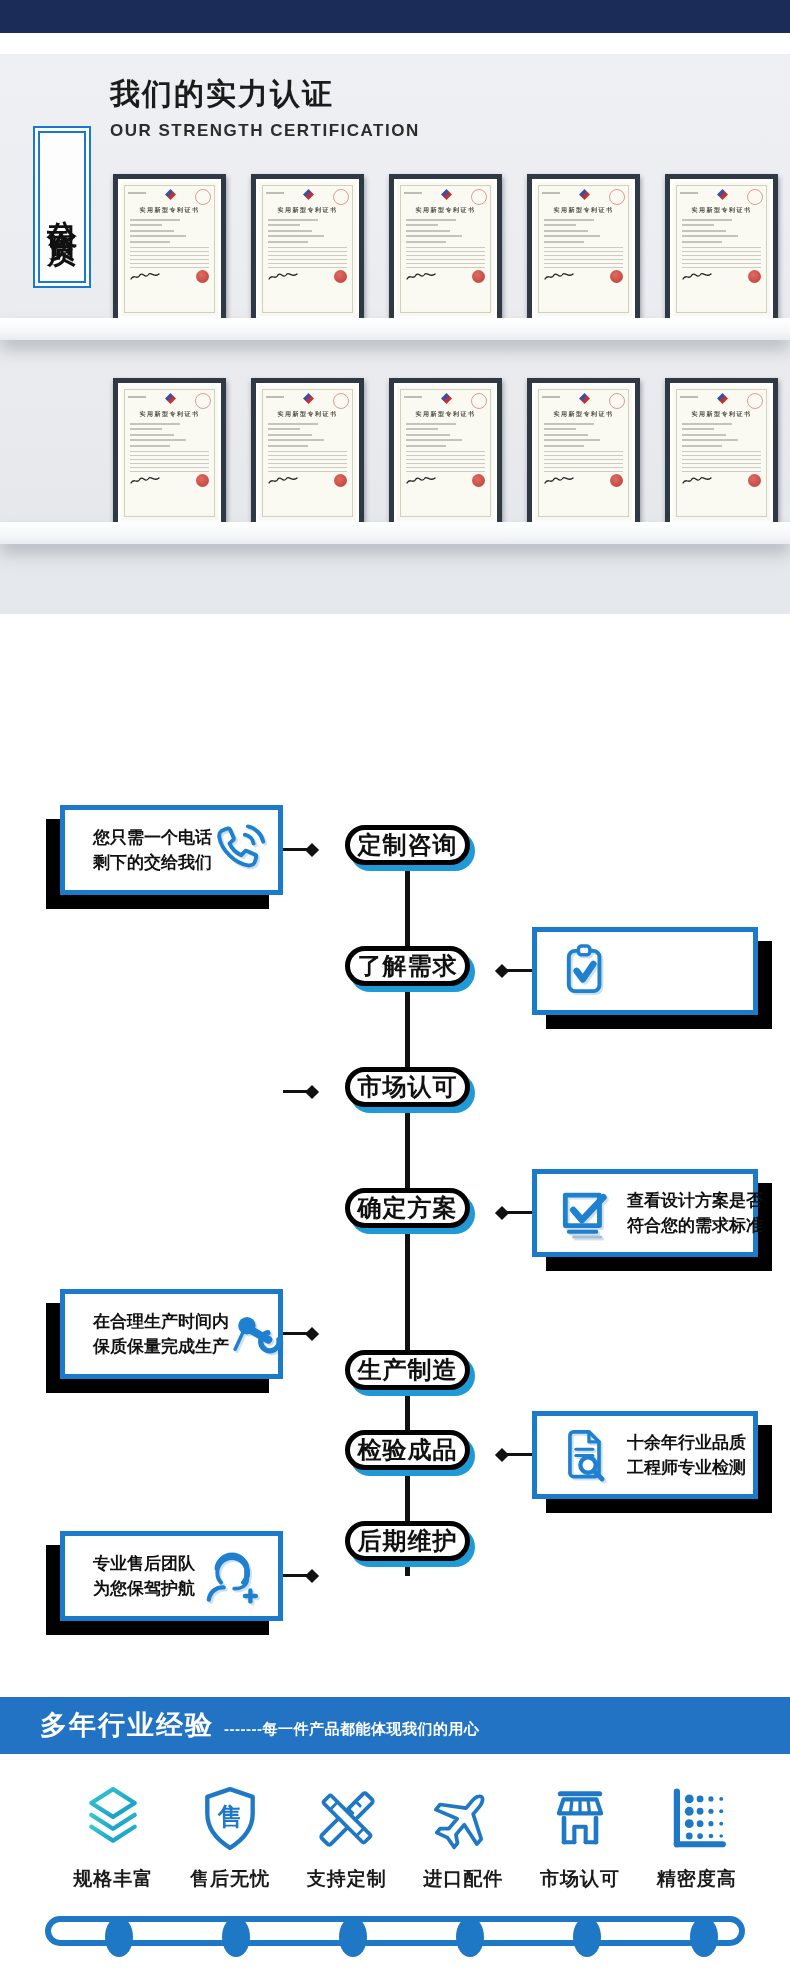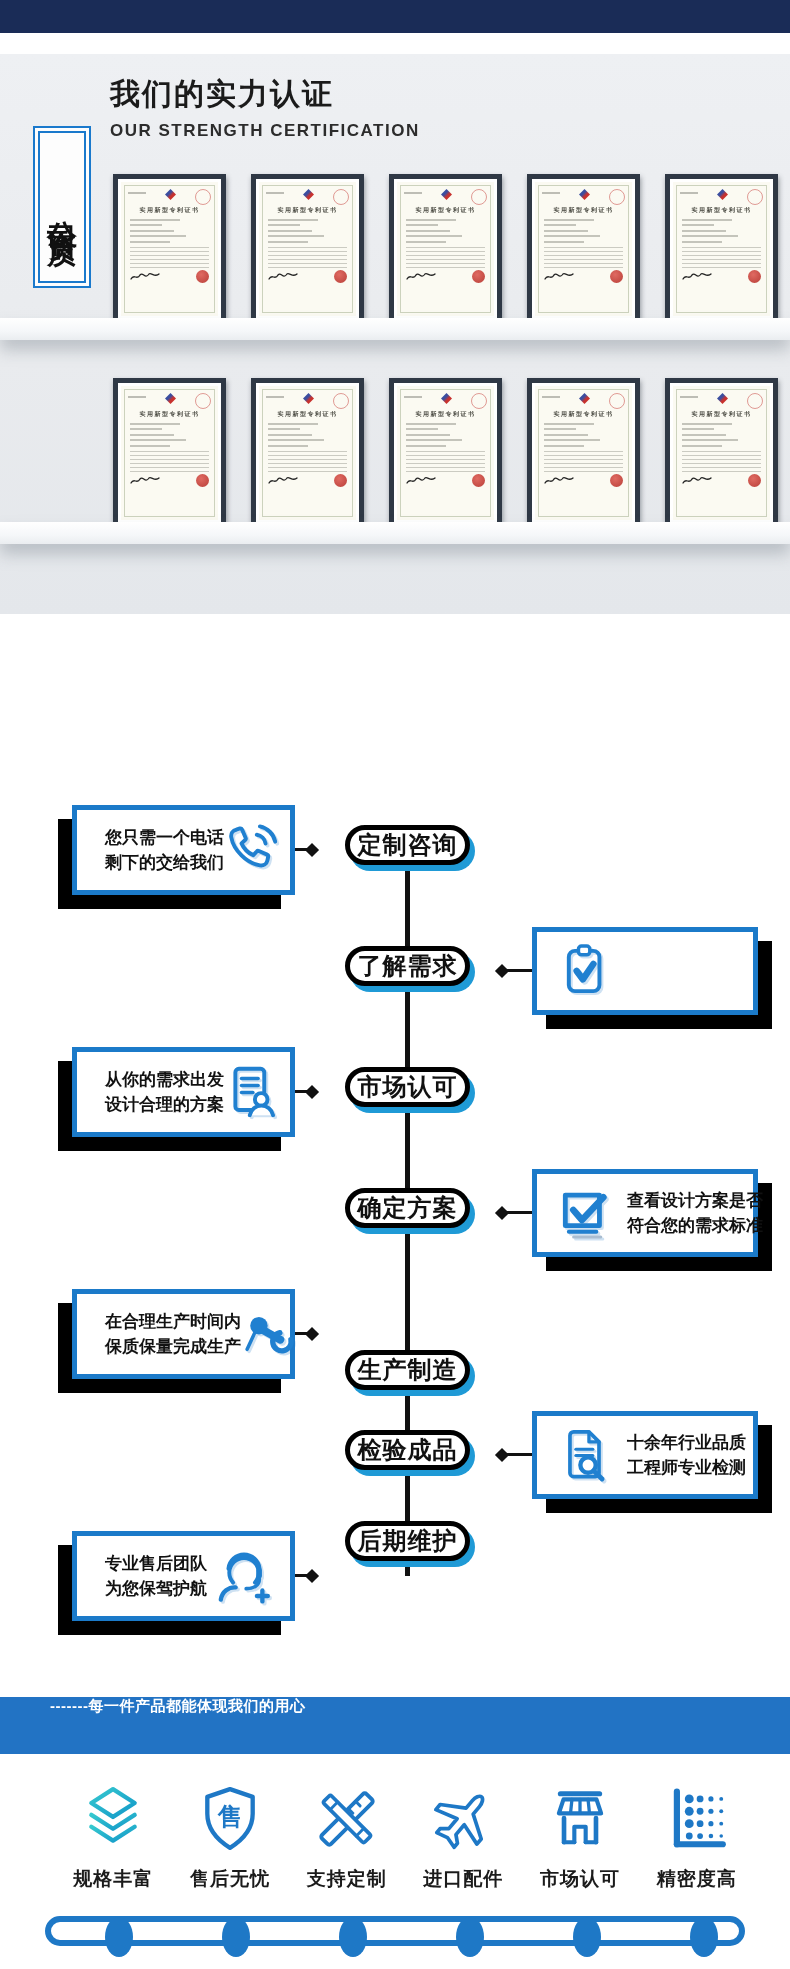--- a/index.html
+++ b/index.html
@@ -51,21 +51,21 @@
   .process-title{position:absolute;left:278px;top:56px;width:247px;height:82px;background:#1e78c6;
     box-shadow:10px 10px 0 #000;display:flex;align-items:center;justify-content:center;
     color:#fff;font-size:42px;font-weight:800;letter-spacing:5px;}
   .v-line{position:absolute;left:405px;top:236px;width:5px;height:726px;background:#111;}
   .capsule{position:absolute;left:345px;width:125px;height:40px;background:#fff;border:5px solid #000;
     border-radius:24px;box-shadow:5px 6px 0 #1f9ad6;display:flex;align-items:center;justify-content:center;
     box-sizing:border-box;z-index:2;}
   .capsule span{font-size:24px;font-weight:800;color:#111;letter-spacing:1px;white-space:nowrap;}
   .callout{position:absolute;background:#fff;border:5px solid #1b7ac9;box-sizing:border-box;
     display:flex;align-items:center;z-index:2;}
-  .callout.left{left:72px;width:223px;height:90px;box-shadow:-14px 14px 0 #000;
+  .callout.left{left:60px;width:223px;height:90px;box-shadow:-14px 14px 0 #000;
     justify-content:space-between;padding:0 18px 0 28px;}
   .callout.right{left:532px;width:226px;height:88px;box-shadow:14px 14px 0 #000;
     justify-content:flex-start;padding:0 10px 0 20px;}
   .callout-text span{display:block;font-size:17px;font-weight:700;color:#111;line-height:1.5;white-space:nowrap;}
   .callout .icon{width:56px;height:56px;flex:none;filter:drop-shadow(2px 2px 0 rgba(30,120,198,.22));}
   .callout.right .icon{margin-right:14px;}
   .h-line{position:absolute;height:3px;background:#111;}
   .diamond{position:absolute;width:10px;height:10px;background:#111;transform:rotate(45deg);}
 
   
@@ -356,34 +356,20 @@
     <div class="diamond" style="left:497px;top:352px"></div>
     <div class="h-line" style="left:507px;top:355px;width:25px"></div>
     <div class="callout right" style="top:313px">
       <svg class="icon" viewBox="0 0 64 64" fill="none" stroke="#2080d0" stroke-linecap="round" stroke-linejoin="round">
         <rect x="13.5" y="9" width="35" height="46" rx="7" stroke-width="4.5"></rect>
         <rect x="24.5" y="3.5" width="13" height="10" rx="3.5" fill="#fff" stroke-width="4"></rect>
         <polyline points="22.5,32 29.5,41.5 41.5,24" stroke-width="7.5"></polyline>
       </svg>
     </div>
 
-    <div class="callout left" style="top:433px">
-      <div class="callout-text">
-        <span>从你的需求出发</span>
-        <span>设计合理的方案</span>
-      </div>
-      <svg class="icon" viewBox="0 0 64 64" fill="none" stroke="#2080d0" stroke-linecap="round" stroke-linejoin="round">
-        <rect x="13" y="5.5" width="33" height="47" rx="4" stroke-width="4.5"></rect>
-        <line x1="20" y1="16.5" x2="39" y2="16.5" stroke-width="4"></line>
-        <line x1="20" y1="24.5" x2="39" y2="24.5" stroke-width="4"></line>
-        <line x1="20" y1="32.5" x2="33" y2="32.5" stroke-width="4"></line>
-        <circle cx="42.5" cy="40.5" r="7.2" fill="#fff" stroke-width="4.5"></circle>
-        <path d="M29.5 58.5 a13.5 13.5 0 0 1 26.5 0" fill="#fff" stroke-width="4.5"></path>
-      </svg>
-    </div>
     <div class="h-line" style="left:283px;top:476px;width:24px"></div>
     <div class="diamond" style="left:307px;top:473px"></div>
     <div class="capsule" style="top:453px">
       <span>市场认可</span>
     </div>
 
     <div class="capsule" style="top:574px">
       <span>确定方案</span>
     </div>
     <div class="diamond" style="left:497px;top:594px"></div>
@@ -456,20 +442,21 @@
     </div>
     <div class="h-line" style="left:283px;top:960px;width:24px"></div>
     <div class="diamond" style="left:307px;top:957px"></div>
     <div class="capsule" style="top:907px">
       <span>后期维护</span>
     </div>
   </section>
 
   <section>
     <div class="banner">
+      <span class="banner-title">多年行业经验</span>
       <span class="banner-note">-------每一件产品都能体现我们的用心</span>
     </div>
 
     <div class="features">
       <div class="feature">
         <svg class="f-icon" viewBox="0 0 64 64" fill="none" stroke-linecap="round" stroke-linejoin="round" stroke-width="4.2">
           <defs>
               <linearGradient id="gteal" x1="0" y1="0" x2="1" y2="1">
             <stop offset="0" stop-color="#35c8cf"></stop>
                 <stop offset="1" stop-color="#1398c9"></stop>

